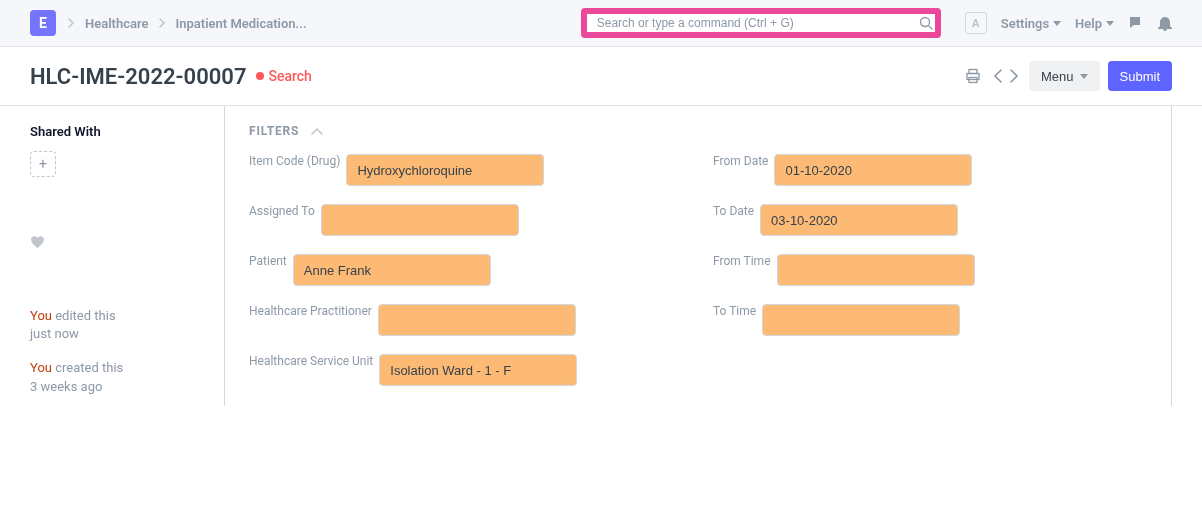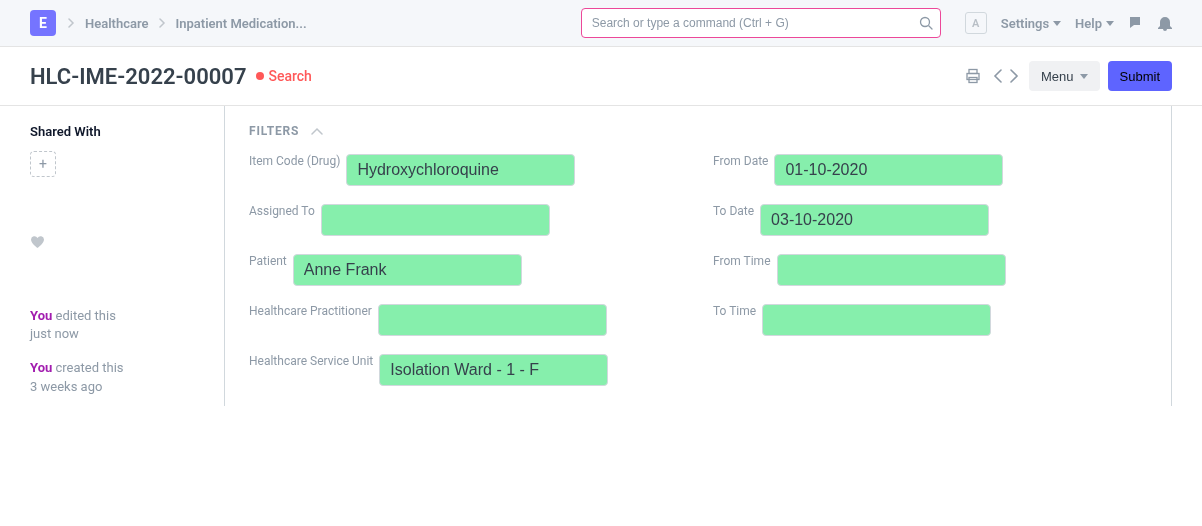--- a/index.html
+++ b/index.html
@@ -40,21 +40,21 @@
   .chev { color: #c0c6cc; }
   .searchbar {
     margin-left: auto;
     margin-right: 12px;
     position: relative;
   }
   .searchbar input {
     width: 360px;
     height: 30px;
     padding: 4px 30px 4px 10px;
-    border: 1px solid #ec4899;
+    border: 6px solid #ec4899;
     border-radius: 4px;
     background: #fff;
     font-size: 12px;
     color: #555;
   }
   .searchbar input::placeholder { color: #8d99a6; }
   .search-icon {
     position: absolute;
     right: 8px; top: 50%;
     transform: translateY(-50%);
@@ -130,21 +130,21 @@
     border-radius: 4px;
     border: none;
     font-size: 13px;
     font-weight: 500;
     cursor: pointer;
     display: inline-flex;
     align-items: center;
     gap: 6px;
   }
   .btn-default { background: #f0f1f3; color: #36414c; }
-  .btn-primary { background: #5e64ff; color: #000000; }
+  .btn-primary { background: #5e64ff; color: #ffffff; }
 
   .layout {
     display: flex;
   }
   .sidebar {
     width: 224px;
     padding: 18px 24px 18px 30px;
     flex-shrink: 0;
     font-size: 13px;
   }
@@ -166,21 +166,21 @@
     font-size: 14px;
     line-height: 1;
   }
   .heart {
     margin-top: 58px;
     color: #c0c6cc;
     cursor: pointer;
   }
   .timeline { margin-top: 58px; color: #8d99a6; }
   .timeline .entry { margin-bottom: 16px; line-height: 1.4; }
-  .timeline b { color: #a21caf; font-weight: 700; }
+  .timeline b { color: #c2410c; font-weight: 400; }
 
   .form-canvas {
     flex: 1;
     padding: 0 30px 30px 0;
   }
   .form-card {
     border-left: 1px solid #d1d8dd;
     border-right: 1px solid #d1d8dd;
     padding: 18px 24px 20px 24px;
     width: 100%;
@@ -212,23 +212,23 @@
   .field { display: flex; flex-direction: row; gap: 6px; }
   .field label {
     font-size: 12px;
     color: #8d99a6;
   }
   .field input {
     height: 32px;
     padding: 4px 10px;
     border: 1px solid #d1d8dd;
     border-radius: 4px;
-    font-size: 16px;
+    font-size: 13px;
     color: #36414c;
-    background: #86efac;
+    background: #fdba74;
   }
 
   svg { display: block; }
 </style>
 </head>
 <body>
 
 <div class="topbar">
   <div class="logo">
     <span>E</span>

